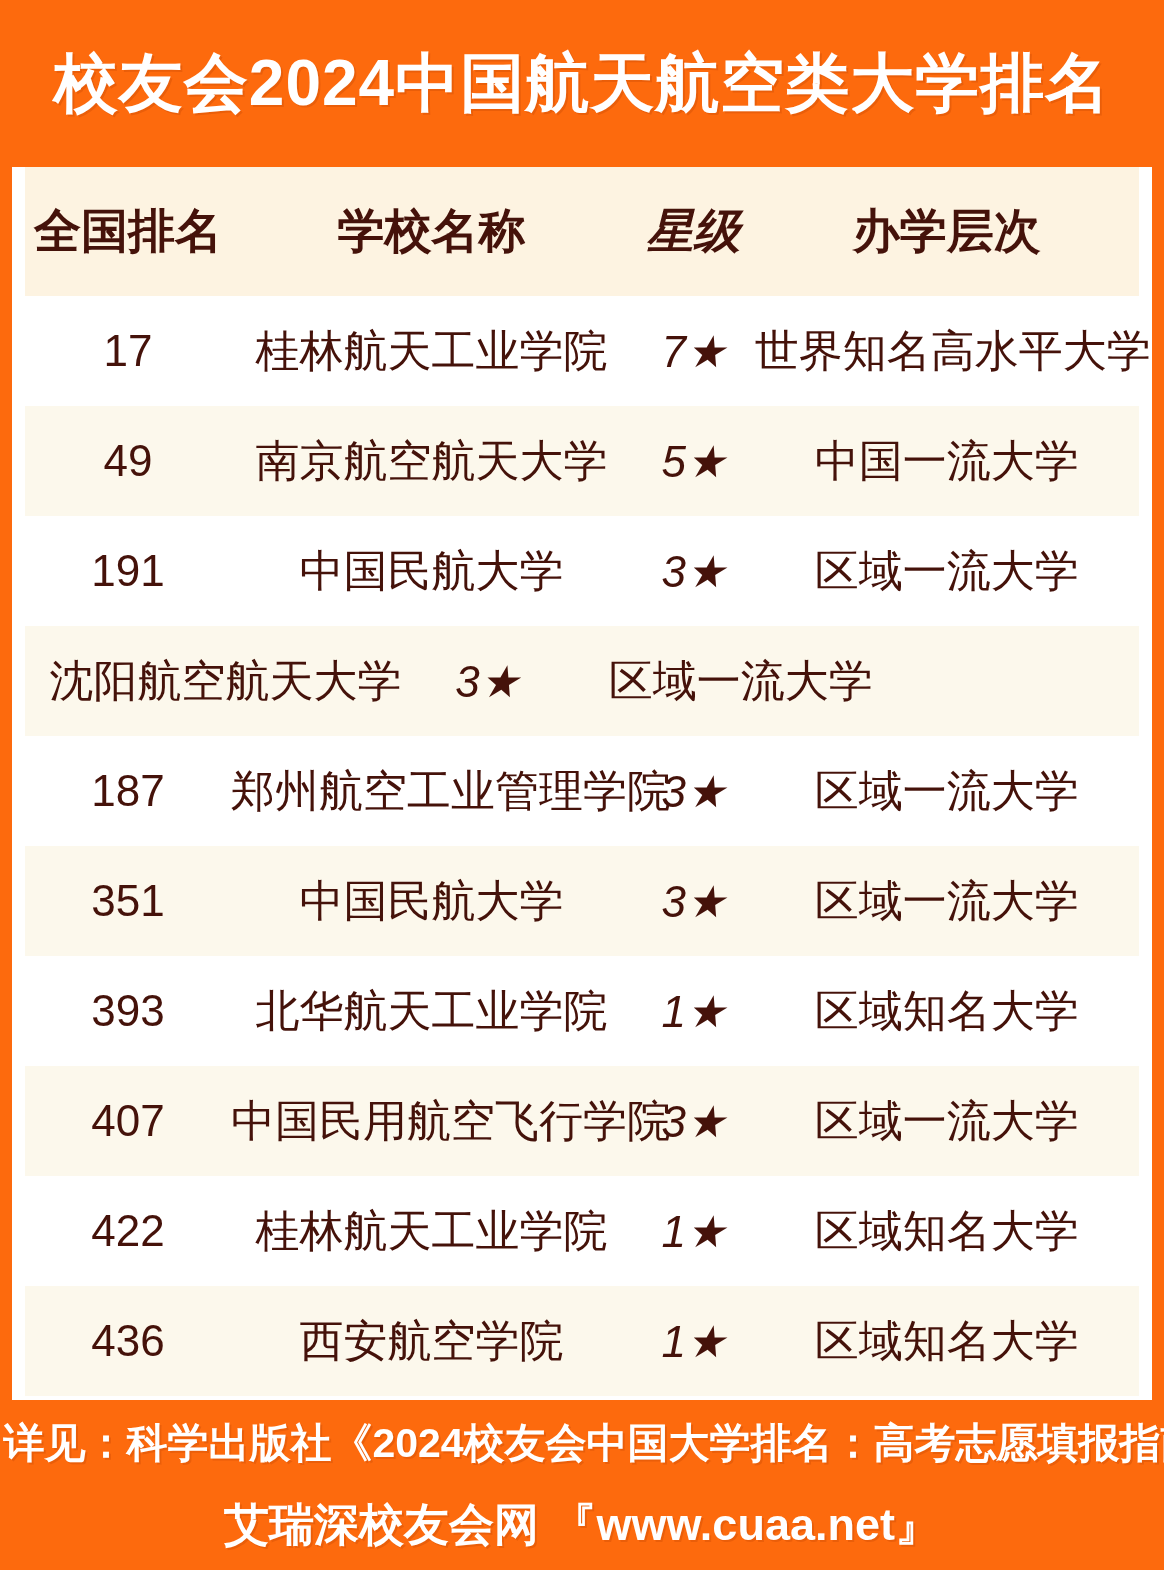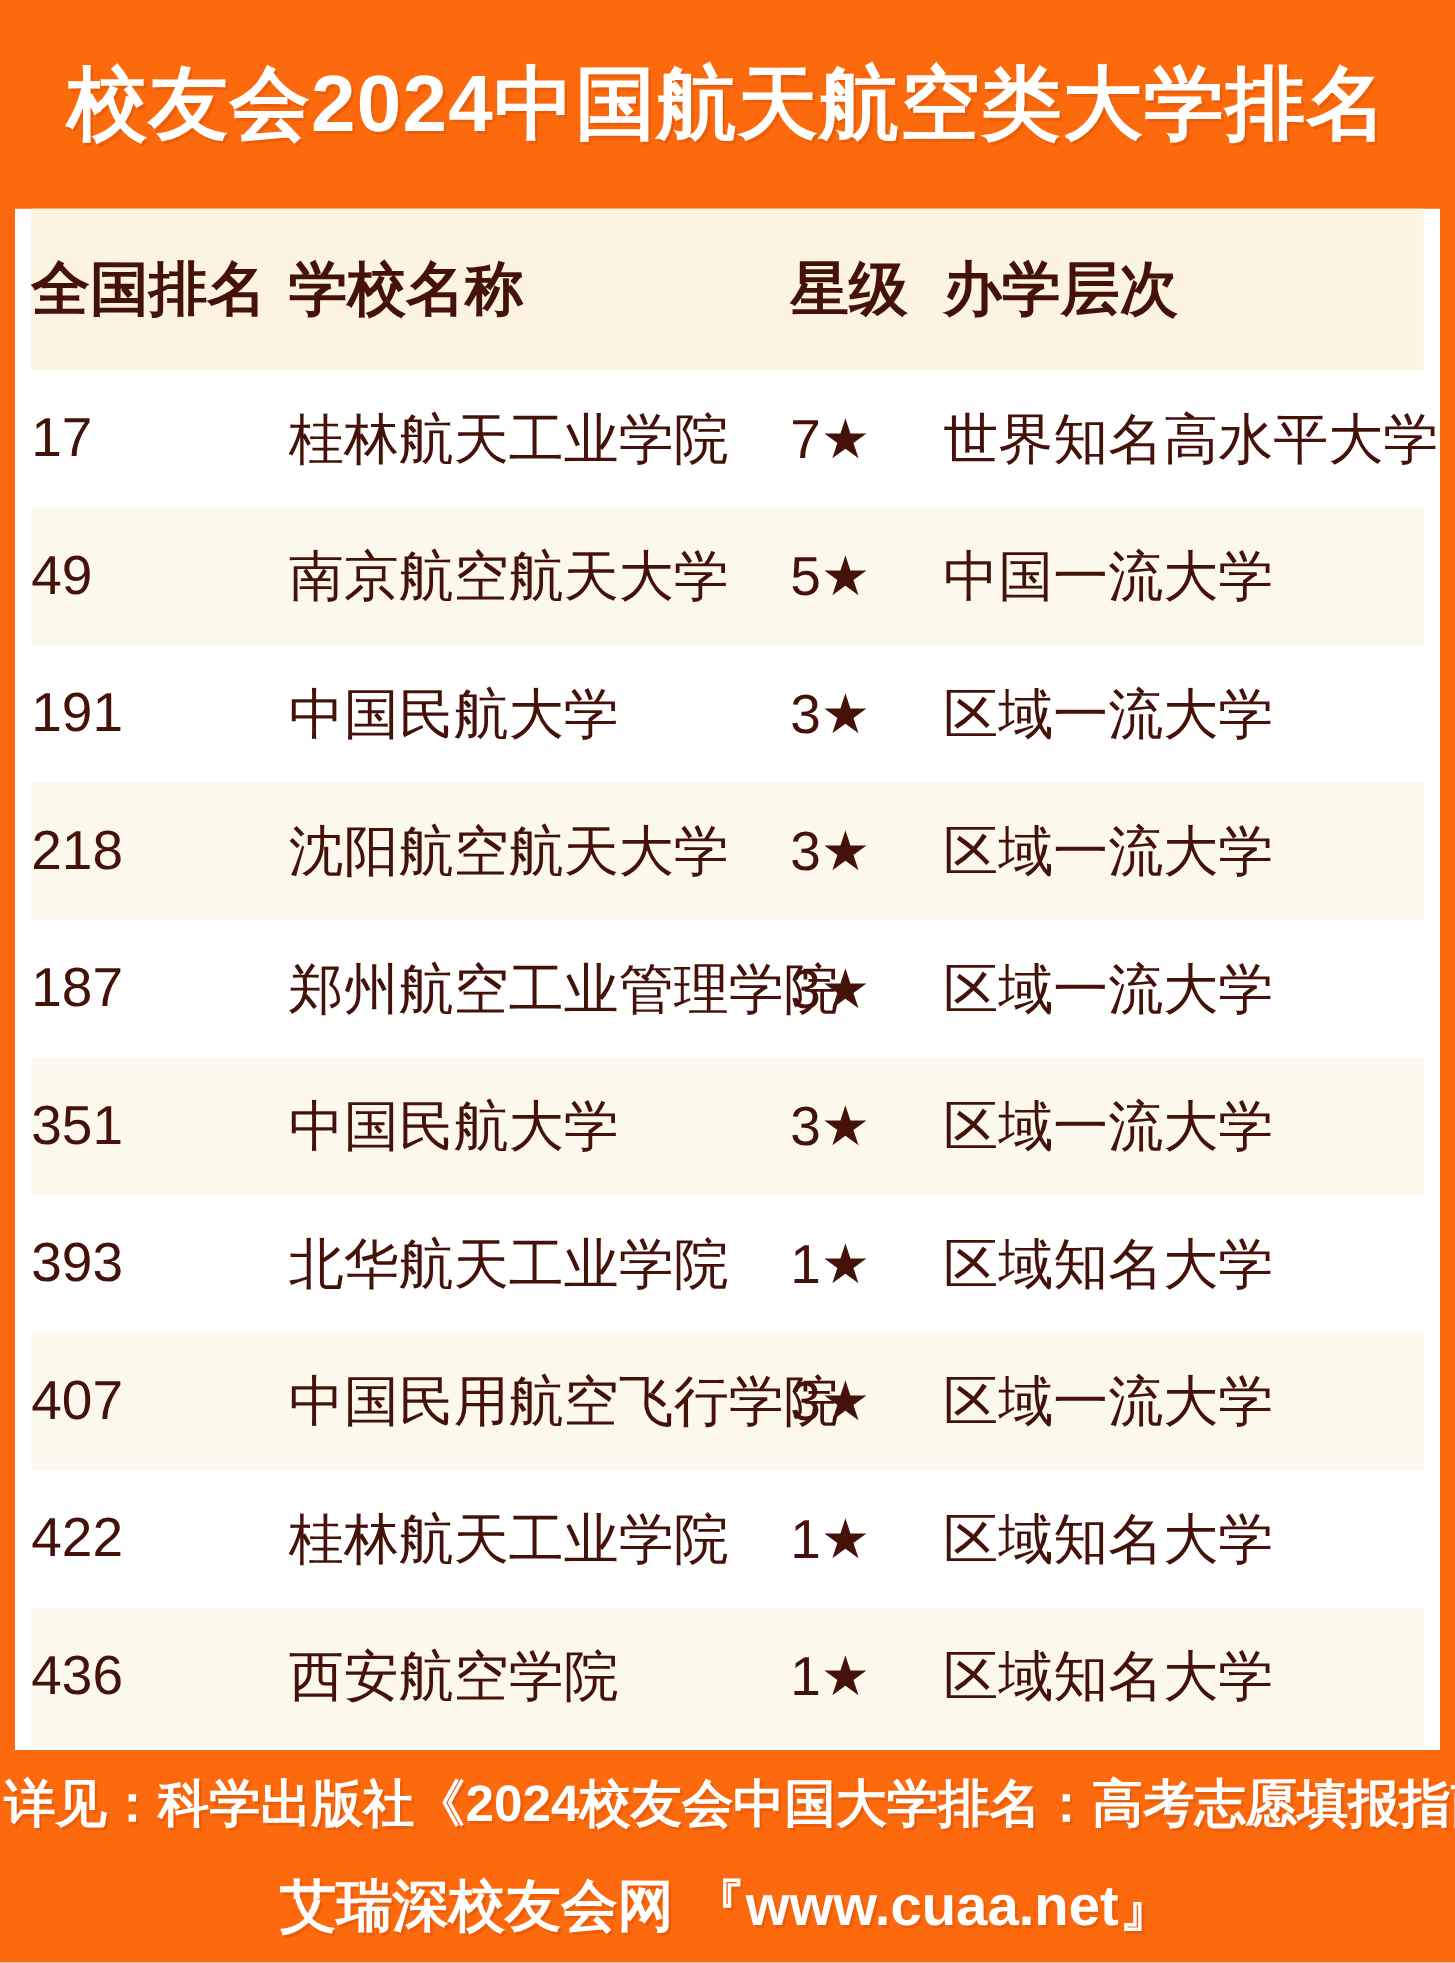--- a/index.html
+++ b/index.html
@@ -47,26 +47,27 @@
   }
   .data-row{
     height:110px;
     background:var(--white);
     display:flex;align-items:center;
     color:var(--ink);
     font-size:44px;
   }
   .data-row.alt{background:var(--row-alt);}
   .cell{
+    text-align:center;
     white-space:nowrap;
     overflow:visible;
   }
   .cell.c-rank{width:18.5%;}
   .cell.c-school{width:36%;font-family:Liberation Mono, monospace;}
-  .cell.c-stars{width:11%;}
+  .cell.c-stars{width:11%;font-style:italic;}
   .cell.c-level{width:34.5%;}
   .footer{
     position:absolute;left:0;top:1400px;width:100%;height:170px;
     background:var(--orange);
     display:flex;flex-direction:column;
     align-items:center;justify-content:center;
     gap:24px;
   }
   .footer-line1{
     color:var(--white);font-weight:bold;font-size:41px;white-space:nowrap;
@@ -109,21 +110,20 @@
     <div class="cell c-stars">5★</div>
     <div class="cell c-level">中国一流大学</div>
   </div>
           <div class="data-row">
     <div class="cell c-rank">191</div>
     <div class="cell c-school">中国民航大学</div>
     <div class="cell c-stars">3★</div>
     <div class="cell c-level">区域一流大学</div>
   </div>
           <div class="data-row alt">
-    <div class="cell c-rank">218</div>
     <div class="cell c-school">沈阳航空航天大学</div>
     <div class="cell c-stars">3★</div>
     <div class="cell c-level">区域一流大学</div>
   </div>
           <div class="data-row">
     <div class="cell c-rank">187</div>
     <div class="cell c-school">郑州航空工业管理学院</div>
     <div class="cell c-stars">3★</div>
     <div class="cell c-level">区域一流大学</div>
   </div>

